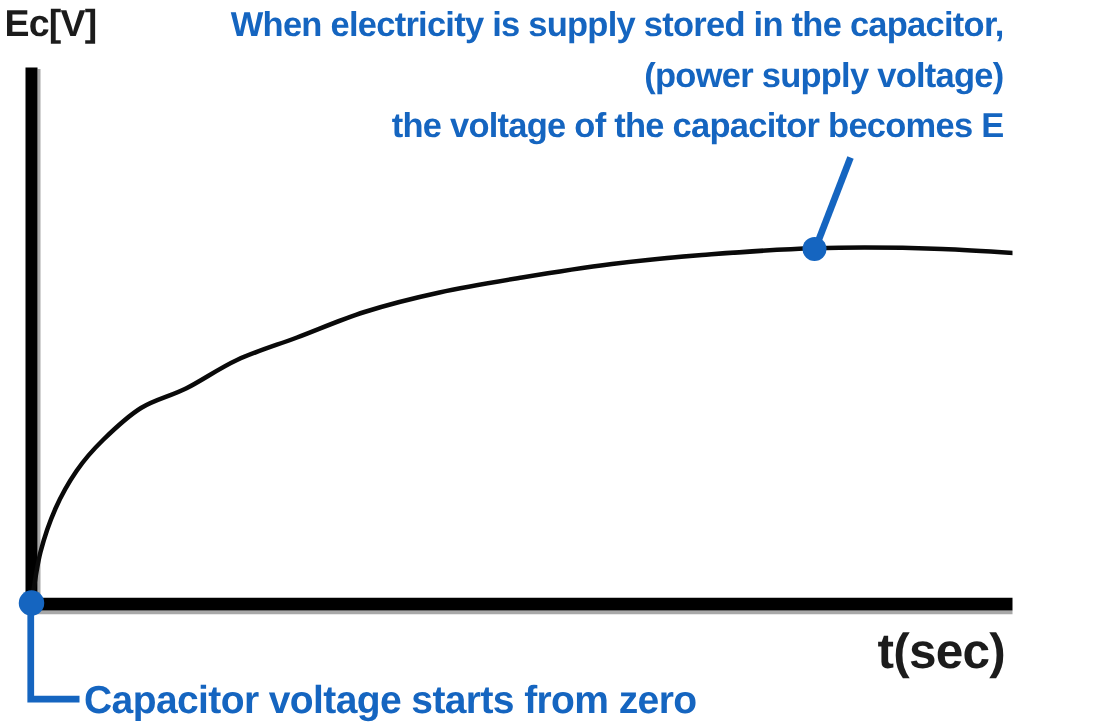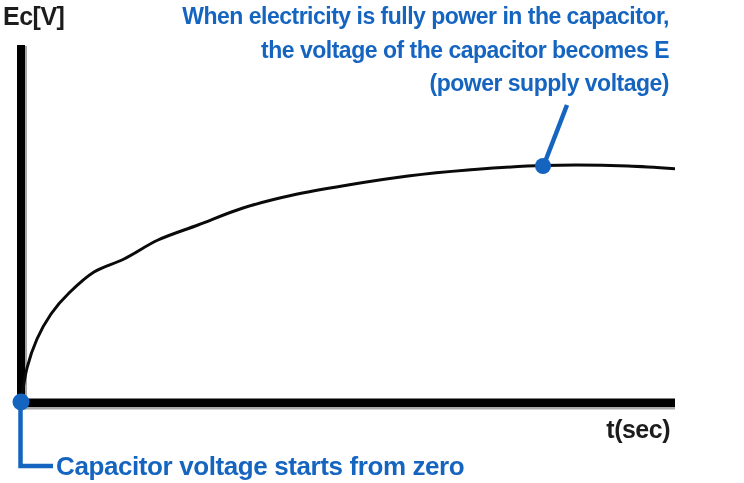--- a/index.html
+++ b/index.html
@@ -35,21 +35,21 @@
   .marker-dot { fill: var(--accent, #1565c0); }
   .txt { position: absolute; font-weight: bold; white-space: nowrap; }
   .y-label {
     left: 3px; top: 2px;
     font-size: 25px;
     color: var(--ink, #1c1c1c);
     letter-spacing: -0.5px;
   }
   .x-label {
     right: 5px; top: 415px;
-    font-size: 25px;
+    font-size: 33px;
     color: var(--ink, #1c1c1c);
     letter-spacing: -0.5px;
   }
   .annot-top {
     position: absolute;
     right: 6px; top: 0px;
     text-align: right;
     font-weight: bold;
     font-size: 23px;
     line-height: 33.5px;
@@ -82,22 +82,22 @@
     <polyline class="leader" points="567,105 545,162"></polyline>
     <polyline class="leader" points="20.5,404 20.5,466 53,466"></polyline>
 
     <circle class="marker-dot" cx="543" cy="166" r="8"></circle>
     <circle class="marker-dot" cx="21" cy="402" r="8.5"></circle>
   </svg>
 
   <div class="txt y-label">Ec[V]</div>
 
   <div class="annot-top">
-    <div>When electricity is fully power in the capacitor,</div>
+    <div>When electricity is supply stored in the capacitor,</div>
+    <div>(power supply voltage)</div>
     <div>the voltage of the capacitor becomes E</div>
-    <div>(power supply voltage)</div>
   </div>
 
   <div class="txt x-label">t(sec)</div>
 
   <div class="txt annot-bottom">Capacitor voltage starts from zero</div>
 
 </div>
 
 </body></html>

